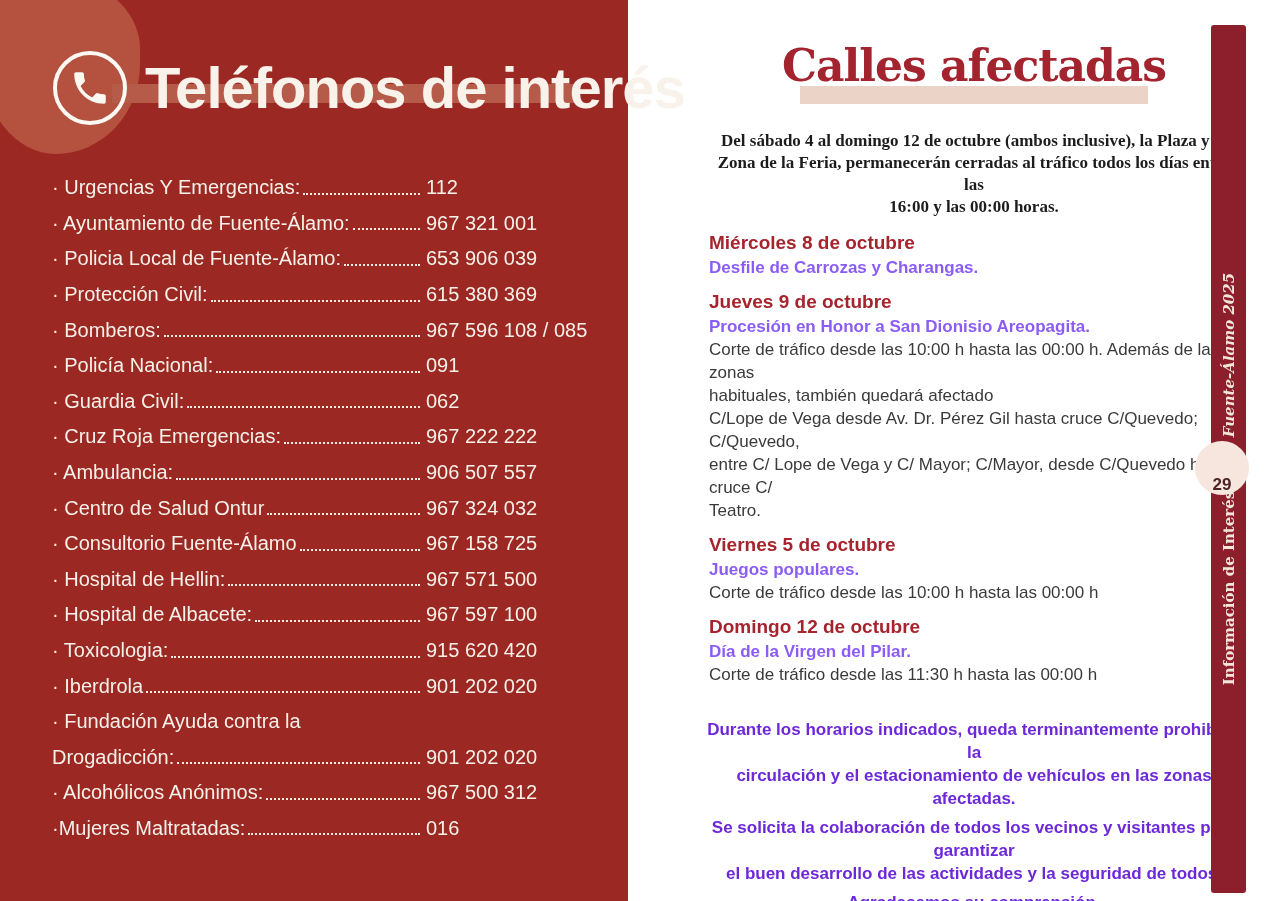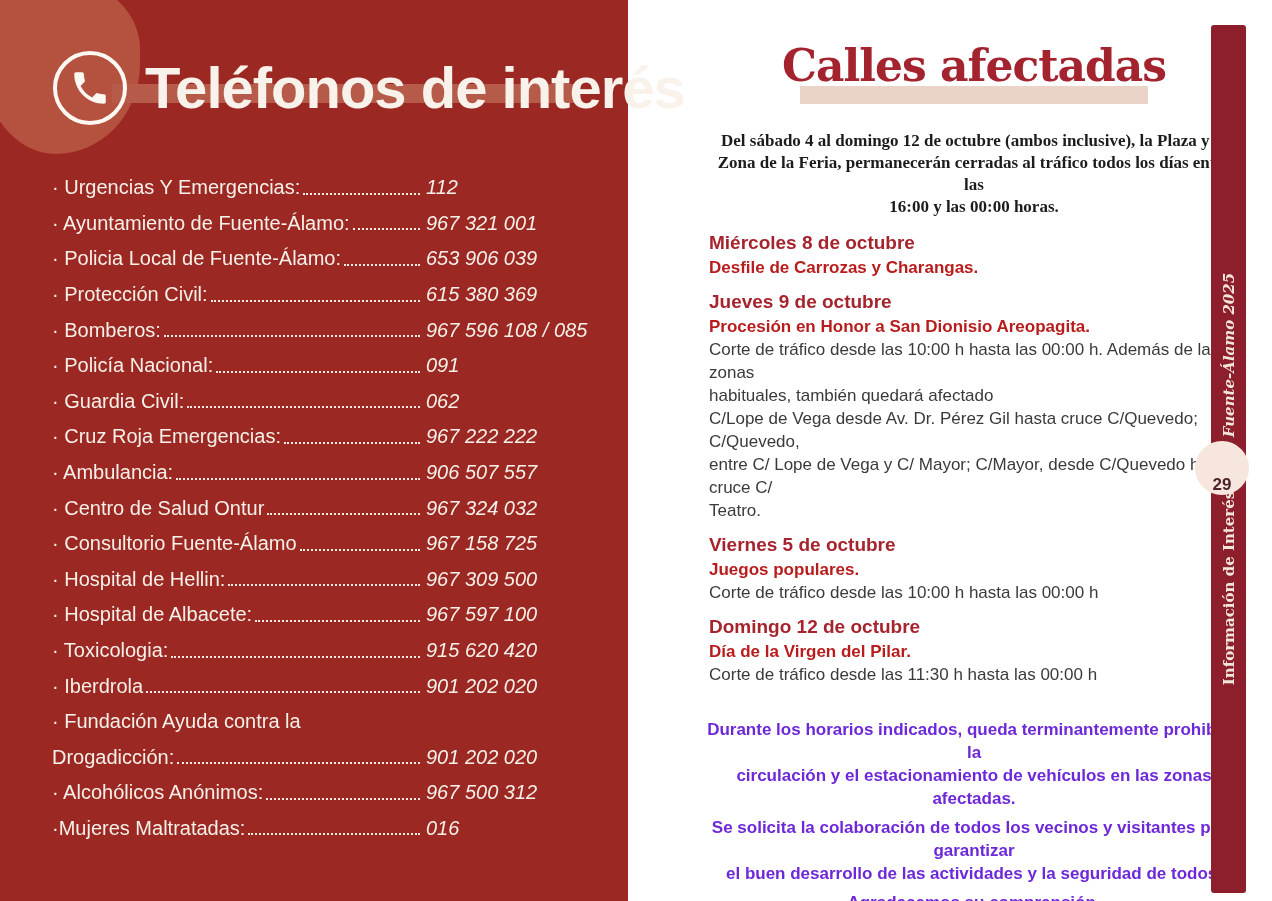--- a/index.html
+++ b/index.html
@@ -18,38 +18,38 @@
   .phone-badge { position:absolute; left:50px; top:48px; width:80px; height:80px; }
   .left-title { position:absolute; left:145px; top:54px; width:470px;
                 font-family:Liberation Sans, sans-serif; font-weight:700;
                 font-size:58px; letter-spacing:-1px; color:#F8F2EA; white-space:nowrap; }
 
   .phone-list { position:absolute; left:52px; top:170px; width:556px; color:#F6F0E8; }
   .prow { display:flex; align-items:center; height:35.6px; font-size:20px; }
   .plabel { white-space:nowrap; }
   .leader { flex:1; height:0; border-bottom:2.5px dotted #F3ECE4;
             margin:0 6px 0 3px; transform:translateY(6px); }
-  .pnum  { width:182px; white-space:nowrap;font-style:italic; }
+  .pnum  { width:182px; white-space:nowrap; }
 
   
   .right-content { position:absolute; left:663px; top:0; width:534px; height:901px;margin-left:44px; }
   .rtitle-wrap { position:absolute; left:0; top:40px; width:534px; text-align:center; }
   .title-bar-right { position:absolute; left:50%; transform:translateX(-50%);
                      top:46px; width:348px; height:18px; background:#EBD3C8; z-index:0; }
   .right-title { position:relative; z-index:1; font-family:"DejaVu Serif", serif;
                  font-weight:700; font-size:44px; letter-spacing:-1px; color:#A3242F; }
 
   .intro { position:absolute; left:0; top:130px; width:534px; text-align:center;
            font-weight:700; font-size:17px; line-height:22px; color:#1C1C1C;
            white-space:pre-line;font-family:Liberation Serif, serif; }
 
   .sections { position:absolute; left:2px; top:230px; width:534px; }
   .section { margin-bottom:10px; }
   .sec-head { font-size:19px; font-weight:700; color:#A6242D; line-height:26px; }
-  .sec-event { font-size:17px; font-weight:700; color:#b91c1c; line-height:23px; }
+  .sec-event { font-size:17px; font-weight:700; color:#8b5cf6; line-height:23px; }
   .sec-body { font-size:17px; color:#3A3A3A; line-height:23px; white-space:pre-line; }
 
   .notes { position:absolute; left:0; top:718px; width:534px; text-align:center; }
   .note { font-weight:700; font-size:17px; line-height:23px; color:#6d28d9;
           white-space:pre-line; margin-bottom:6px; }
 
   
   .side-strip { position:absolute; left:1211px; top:25px; width:35px; height:868px;
                 background:#8C1F2B; border-radius:3px; }
   .vlabel { position:absolute; left:50%; white-space:nowrap;
@@ -133,21 +133,21 @@
           <span class="pnum">967 324 032</span>
         </div>
         <div class="prow">
           <span class="plabel">· Consultorio Fuente-Álamo</span>
           <span class="leader"></span>
           <span class="pnum">967 158 725</span>
         </div>
         <div class="prow">
           <span class="plabel">· Hospital de Hellin:</span>
           <span class="leader"></span>
-          <span class="pnum">967 309 500</span>
+          <span class="pnum">967 571 500</span>
         </div>
         <div class="prow">
           <span class="plabel">· Hospital de Albacete:</span>
           <span class="leader"></span>
           <span class="pnum">967 597 100</span>
         </div>
         <div class="prow">
           <span class="plabel">· Toxicologia:</span>
           <span class="leader"></span>
           <span class="pnum">915 620 420</span>

